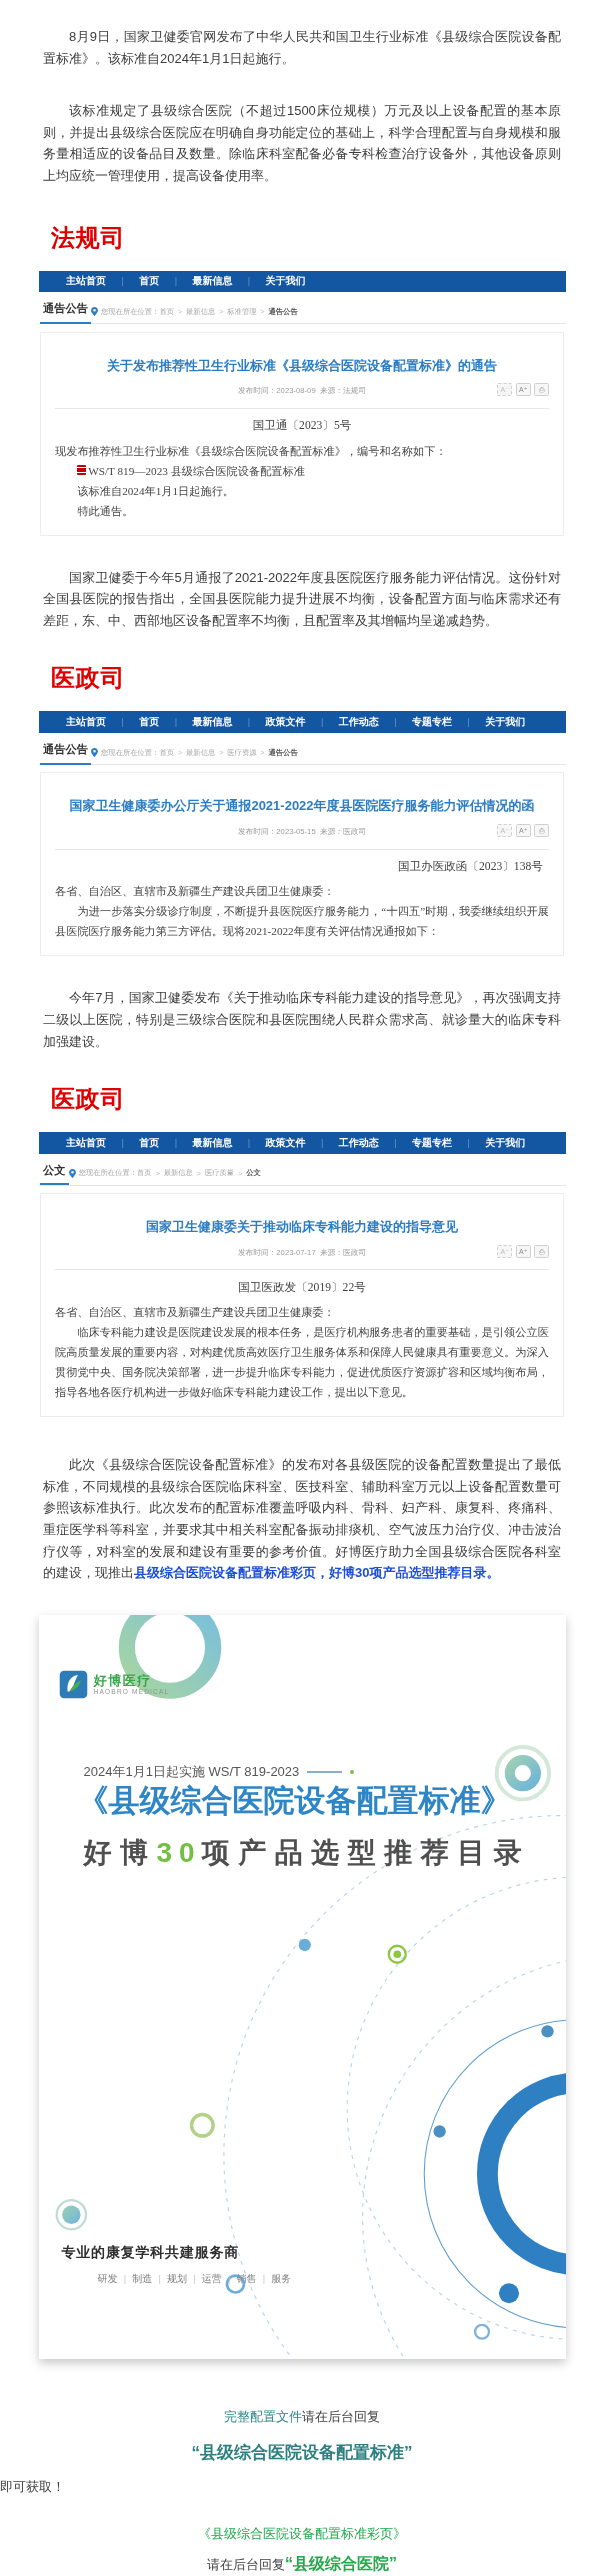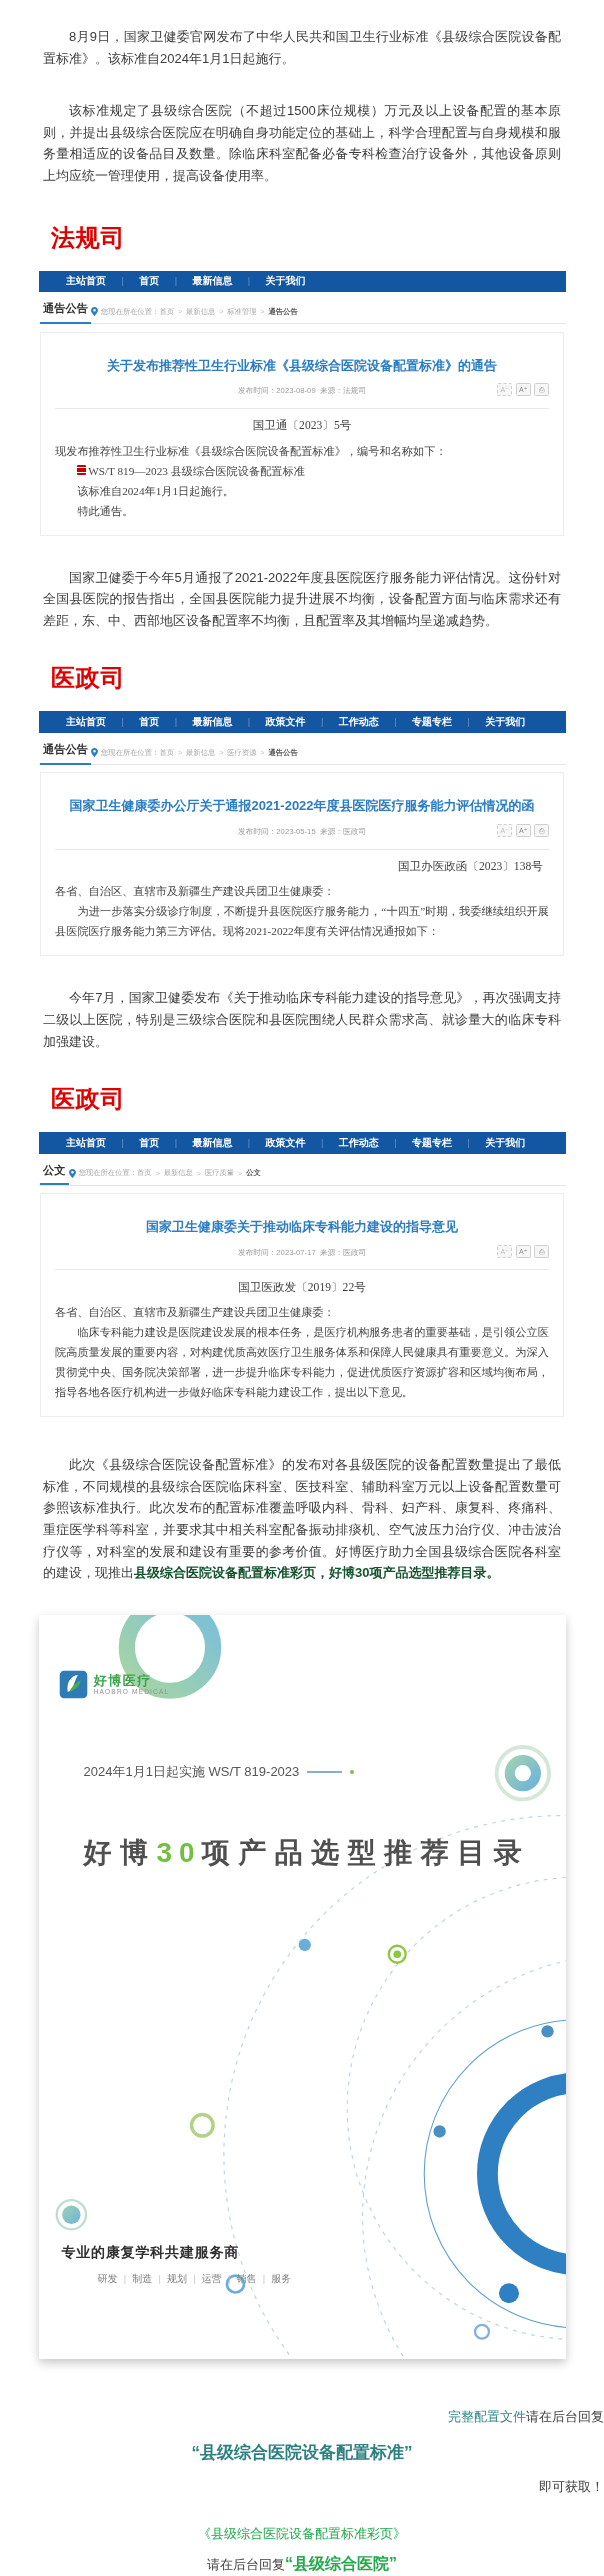--- a/index.html
+++ b/index.html
@@ -3,21 +3,21 @@
 <meta charset="utf-8">
 <style>
   * { margin:0; padding:0; box-sizing:border-box; }
   html,body { background:#ffffff; }
   body {
     width:604px; margin:0 auto; font-family:"Liberation Sans","DejaVu Sans",sans-serif;
     color:#3a3a3a; position:relative; overflow-x:hidden;
   }
   
   .para { margin:31px 43px 0; font-size:13px; line-height:21.6px; color:#3c3c3c; text-indent:2em; text-align:justify; }
-  .para .hl-blue { color:#14532d; font-weight:bold; }
+  .para .hl-blue { color:#1d4ed8; font-weight:bold; }
   .sec-title { margin:35px 0 0 51px; font-size:24px; font-weight:bold; color:#df0000; letter-spacing:0.8px; }
 
   
   .shot { width:527px; margin:17px auto 0; background:#fff; }
   .shot-nav { background:#1356a2; height:21.6px; display:flex; align-items:center; padding-left:23px; }
   .shot-nav .nav-item { color:#fff; font-size:10px; font-weight:bold; padding:0 4.6px; cursor:pointer; white-space:nowrap; }
   .shot-nav .nav-sep { color:#6f94c9; font-size:9.2px; margin:0 10.8px; }
   .tabrow { display:flex; justify-content:flex-start; align-items:flex-end; border-bottom:0.8px solid #e4e4e4; padding:9.2px 1.5px 0 1.5px; }
   .tab { font-size:11.2px; font-weight:bold; color:#333; padding:0 3.1px 5.4px; border-bottom:2.3px solid #2d7dc5; margin-bottom:-0.8px; cursor:pointer; }
   .crumbs { font-size:7.3px; color:#a5a5a5; padding-bottom:6.2px; display:flex; align-items:center; white-space:nowrap; }
@@ -54,24 +54,24 @@
   .dashline { display:inline-block; width:35px; height:1.5px; background:#89aecb; }
   .gdot { display:inline-block; width:4.6px; height:4.6px; border-radius:50%; background:#7cbf4a; }
   .promo-title { position:absolute; left:39px; top:165px; width:462px; font-size:31px; font-weight:bold; color:#2e86c6; letter-spacing:0; white-space:nowrap; }
   .promo-sub { position:absolute; left:45px; top:219px; font-size:28px; font-weight:bold; color:#4f4f4f; letter-spacing:8.5px; white-space:nowrap; }
   .promo-sub .num { color:#72bf44; letter-spacing:7px; }
   .promo-slogan { position:absolute; left:23px; top:629px; font-size:14px; font-weight:bold; color:#2f2f2f; letter-spacing:0.8px; }
   .promo-tags { position:absolute; left:23px; top:657px; font-size:10px; color:#7e7e7e; display:flex; align-items:center;margin-left:36px; }
   .promo-tags .t-sep { color:#c4c4c4; margin:0 6.2px; font-size:9.2px; }
 
   
-  .f-line1 { margin-top:49px; text-align:right; font-size:13px; color:#3f3f3f; }
+  .f-line1 { margin-top:49px; text-align:center; font-size:13px; color:#3f3f3f; }
   .f-line1 .teal { color:#2e8686; }
   .f-line2 { margin-top:15.4px; text-align:center; font-size:17px; font-weight:bold; color:#2e8080; }
-  .f-get { margin-top:14px; text-align:right; font-size:13px; color:#3f3f3f; }
+  .f-get { margin-top:14px; text-align:left; font-size:13px; color:#3f3f3f; }
   .f-line4 { margin-top:29px; text-align:center; font-size:13px; color:#21a94b; }
   .f-line5 { margin-top:10.8px; text-align:center; font-size:13px; color:#3f3f3f; }
   .f-line5 .big-green { font-size:16px; font-weight:bold; color:#21a94b; }
 </style>
 </head>
 <body>
 
 <p class="para" style="margin-top:26px">8月9日，国家卫健委官网发布了中华人民共和国卫生行业标准《县级综合医院设备配置标准》。该标准自2024年1月1日起施行。</p>
 <p class="para">该标准规定了县级综合医院（不超过1500床位规模）万元及以上设备配置的基本原则，并提出县级综合医院应在明确自身功能定位的基础上，科学合理配置与自身规模和服务量相适应的设备品目及数量。除临床科室配备必备专科检查治疗设备外，其他设备原则上均应统一管理使用，提高设备使用率。</p>
 
@@ -293,20 +293,21 @@
     <div>
       <div class="logo-cn">好博医疗</div>
       <div class="logo-en">HAOBRO MEDICAL</div>
     </div>
   </div>
   <div class="promo-line1">
     <span>2024年1月1日起实施 WS/T 819-2023</span>
       <span class="dashline"></span>
       <span class="gdot"></span>
   </div>
+  <div class="promo-title">《县级综合医院设备配置标准》</div>
   <div class="promo-sub">
     <span>好博</span><span class="num">30</span><span>项产品选型推荐目录</span>
   </div>
   <div class="promo-slogan">专业的康复学科共建服务商</div>
   <div class="promo-tags">
     <span>研发</span>
       <span class="t-sep">|</span>
     <span>制造</span>
       <span class="t-sep">|</span>
     <span>规划</span>

